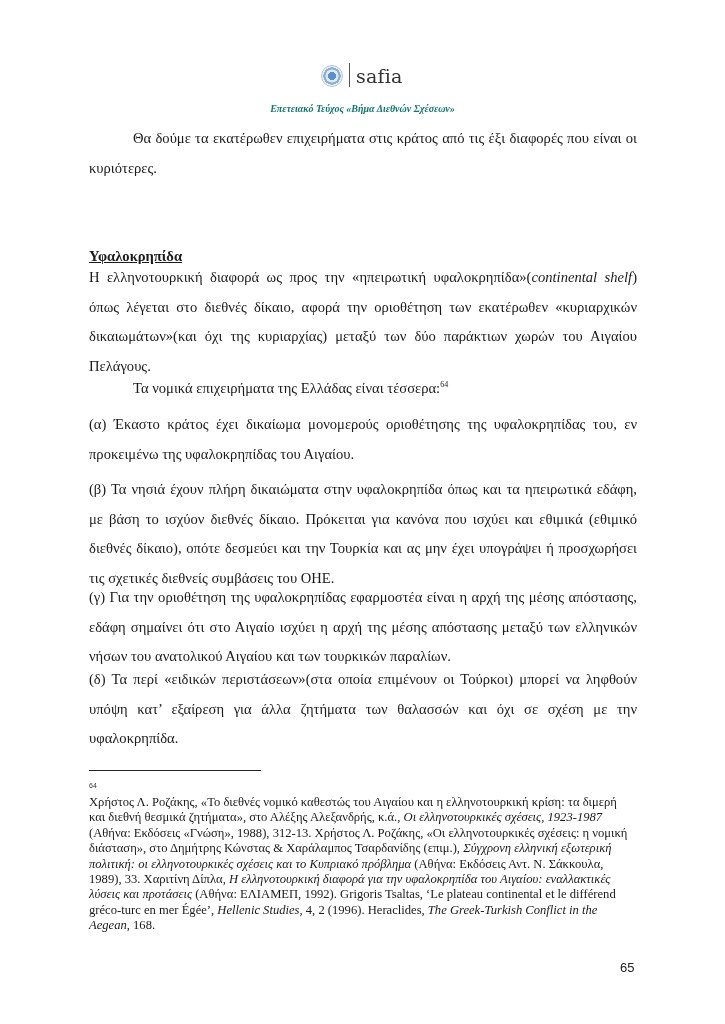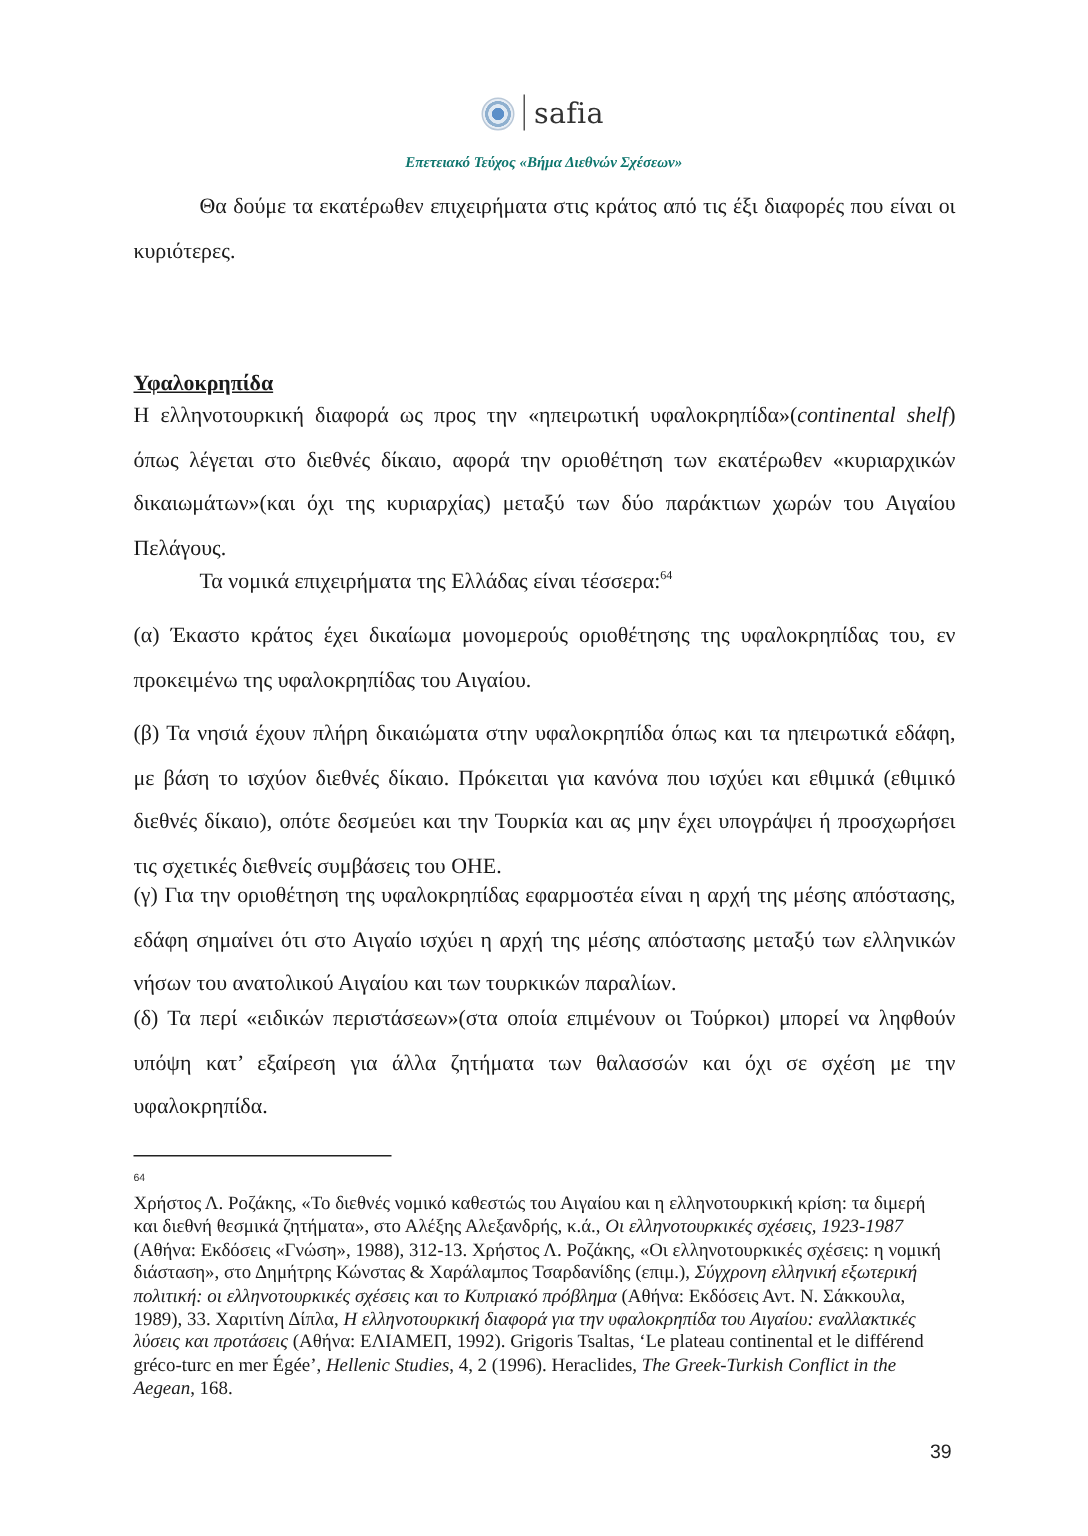--- a/index.html
+++ b/index.html
@@ -41,13 +41,13 @@
 
 <p class="block" style="top:410px; margin:0;">(α) Έκαστο κράτος έχει δικαίωμα μονομερούς οριοθέτησης της υφαλοκρηπίδας του, εν προκειμένω της υφαλοκρηπίδας του Αιγαίου.</p>
 <p class="block" style="top:475px; margin:0;">(β) Τα νησιά έχουν πλήρη δικαιώματα στην υφαλοκρηπίδα όπως και τα ηπειρωτικά εδάφη, με βάση το ισχύον διεθνές δίκαιο. Πρόκειται για κανόνα που ισχύει και εθιμικά (εθιμικό διεθνές δίκαιο), οπότε δεσμεύει και την Τουρκία και ας μην έχει υπογράψει ή προσχωρήσει τις σχετικές διεθνείς συμβάσεις του ΟΗΕ.</p>
 <p class="block" style="top:583px; margin:0;">(γ) Για την οριοθέτηση της υφαλοκρηπίδας εφαρμοστέα είναι η αρχή της μέσης απόστασης, εδάφη σημαίνει ότι στο Αιγαίο ισχύει η αρχή της μέσης απόστασης μεταξύ των ελληνικών νήσων του ανατολικού Αιγαίου και των τουρκικών παραλίων.</p>
 <p class="block" style="top:665px; margin:0;">(δ) Τα περί «ειδικών περιστάσεων»(στα οποία επιμένουν οι Τούρκοι) μπορεί να ληφθούν υπόψη κατ’ εξαίρεση για άλλα ζητήματα των θαλασσών και όχι σε σχέση με την υφαλοκρηπίδα.</p>
 
 <div class="fn-rule"></div>
 <div class="fn-num">64</div>
 <div class="fn-text" id="fn-text"><span> Χρήστος Λ. Ροζάκης, «Το διεθνές νομικό καθεστώς του Αιγαίου και η ελληνοτουρκική κρίση: τα διμερή και διεθνή θεσμικά ζητήματα», στο Αλέξης Αλεξανδρής, κ.ά., </span><i>Οι ελληνοτουρκικές σχέσεις, 1923-1987</i><span> (Αθήνα: Εκδόσεις «Γνώση», 1988), 312-13. Χρήστος Λ. Ροζάκης, «Οι ελληνοτουρκικές σχέσεις: η νομική διάσταση», στο Δημήτρης Κώνστας &amp; Χαράλαμπος Τσαρδανίδης (επιμ.), </span><i>Σύγχρονη ελληνική εξωτερική πολιτική: οι ελληνοτουρκικές σχέσεις και το Κυπριακό πρόβλημα</i><span> (Αθήνα: Εκδόσεις Αντ. Ν. Σάκκουλα, 1989), 33. Χαριτίνη Δίπλα, </span><i>Η ελληνοτουρκική διαφορά για την υφαλοκρηπίδα του Αιγαίου: εναλλακτικές λύσεις και προτάσεις</i><span> (Αθήνα: ΕΛΙΑΜΕΠ, 1992). Grigoris Tsaltas, ‘Le plateau continental et le différend gréco-turc en mer Égée’, </span><i>Hellenic Studies</i><span>, 4, 2 (1996). Heraclides, </span><i>The Greek-Turkish Conflict in the Aegean</i><span>, 168.</span></div>
 
-<div class="page-num">39</div>
+<div class="page-num">65</div>
 
 </body></html>

